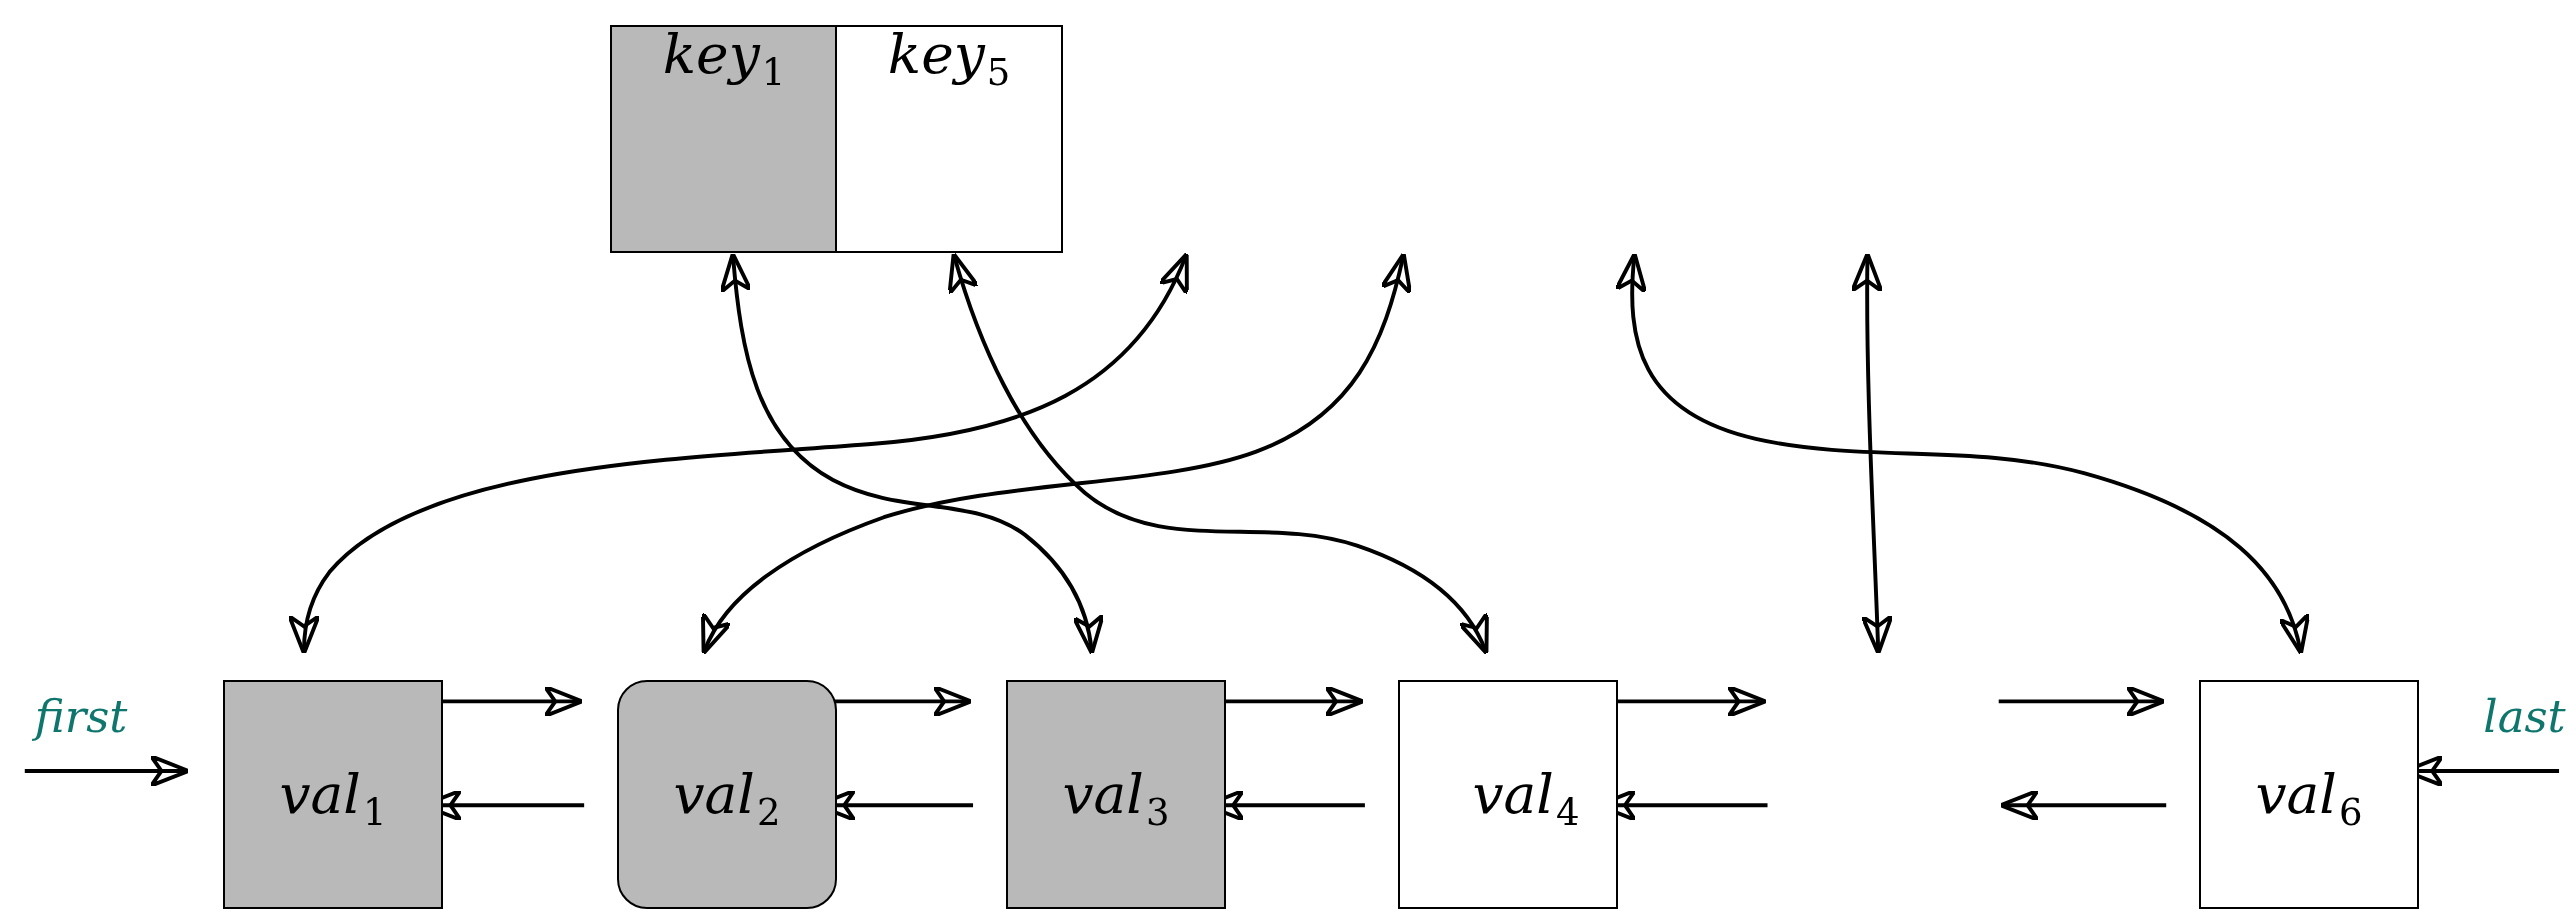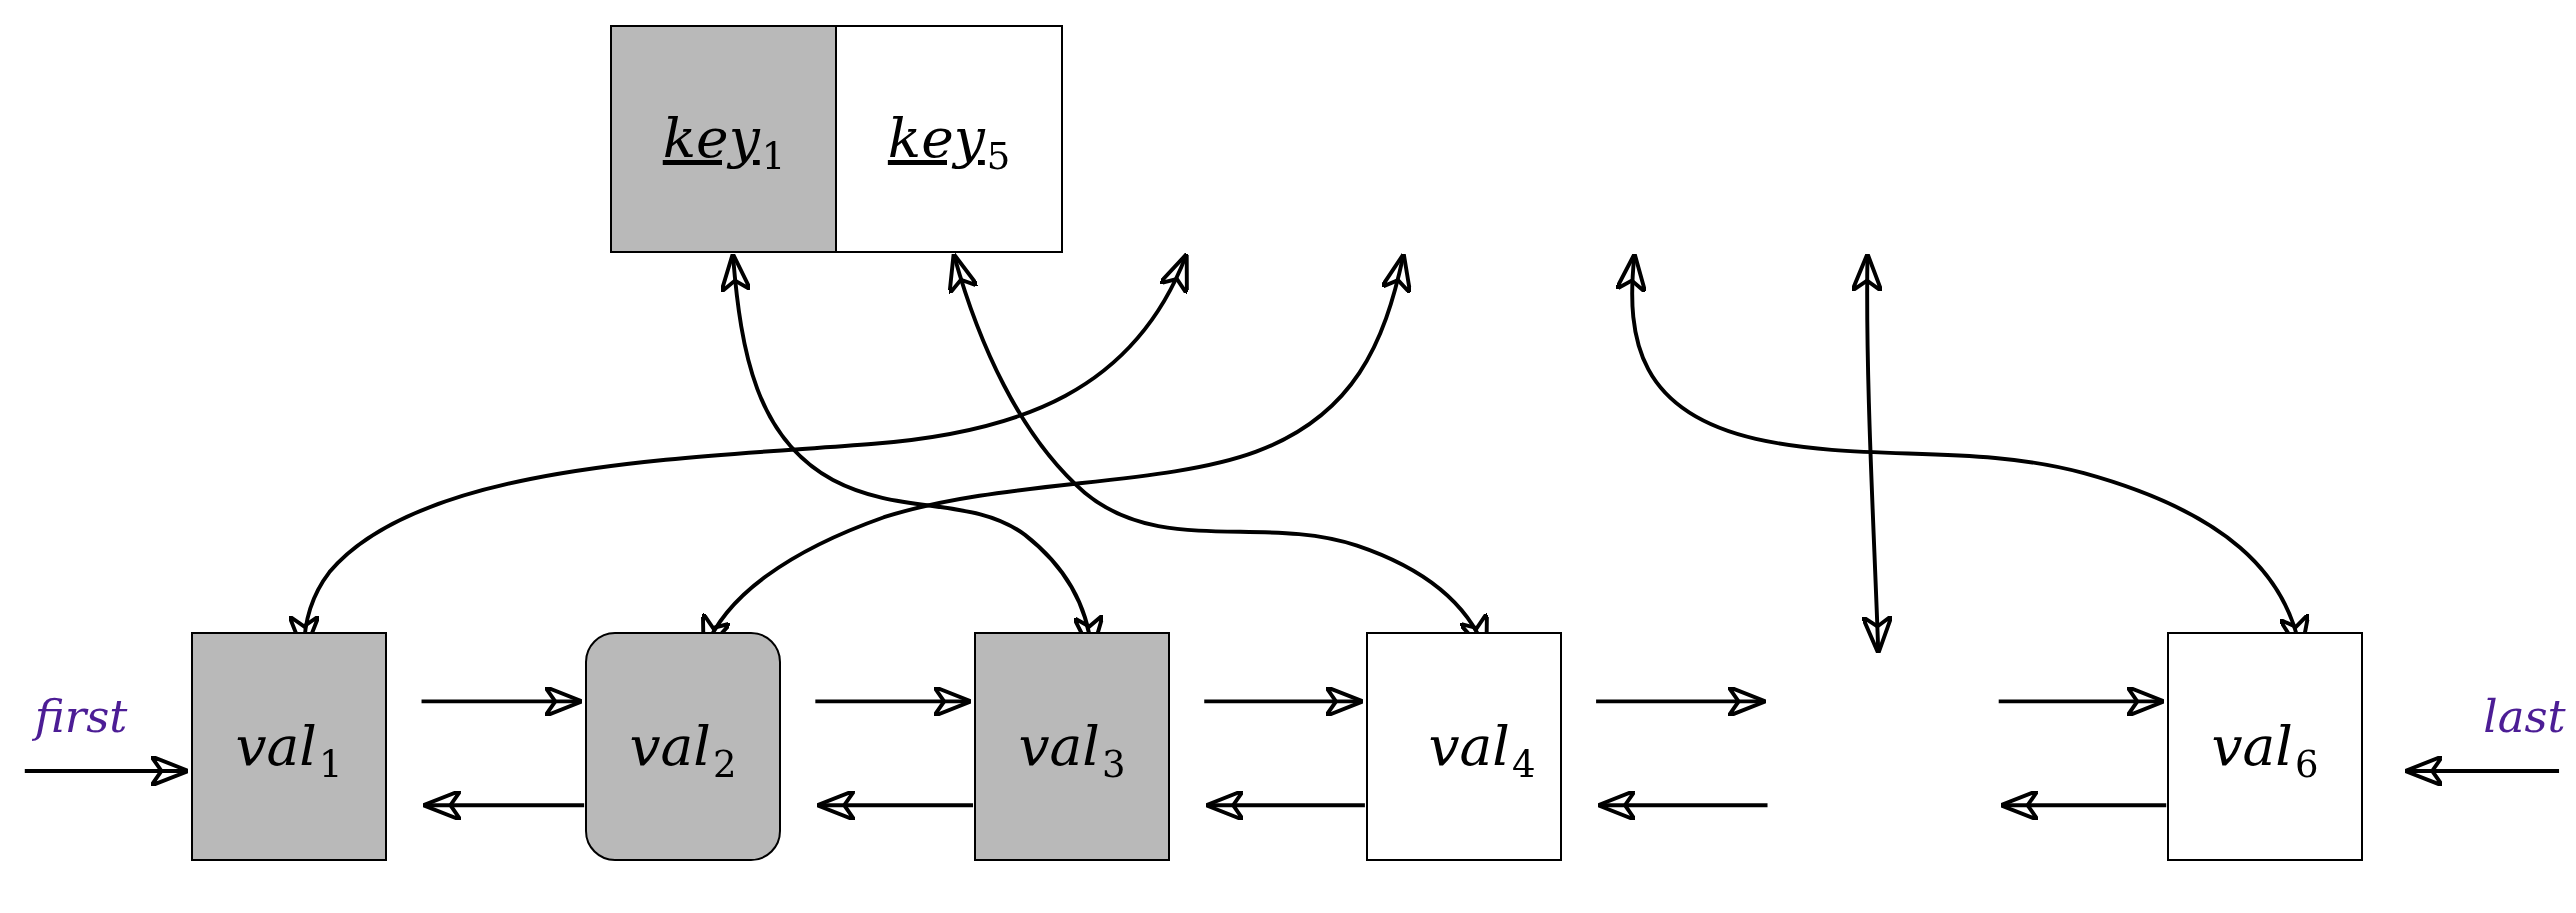--- a/index.html
+++ b/index.html
@@ -15,31 +15,31 @@
 
   .key-row{
     position:absolute;left:610px;top:24.5px;
     display:flex;flex-direction:row;
   }
   .key-cell{
     width:228px;height:228px;
     box-sizing:border-box;
     border:2.9px solid #000000;
     background:#ffffff;
-    display:flex;align-items:center;justify-content:center;text-decoration:underline;
+    display:flex;justify-content:center;
   }
   .key-cell + .key-cell{margin-left:-2.9px;}
 
   .val-node{
-    position:absolute;top:632px;
-    width:196px;height:229px;
+    position:absolute;top:680px;
+    width:220px;height:229px;
     box-sizing:border-box;
     border:2.9px solid #000000;
     background:#ffffff;
-    display:flex;align-items:center;justify-content:center;
+    display:flex;align-items:center;justify-content:center;margin-left:32px;
   }
   .shaded{background:#b9b9b9;}
 
   .box-label{
     font-style:italic;
     font-size:55px;
     color:#000000;
     line-height:1;
     white-space:nowrap;
   }
@@ -50,21 +50,21 @@
     transform:translateY(11.8px);
     margin-left:2px;
   }
 
   .pointer-label{
     position:absolute;
     width:127px;
     text-align:center;
     font-style:italic;
     font-size:45px;
-    color:#4c1d95;
+    color:#0f766e;
     line-height:1;
   }
   #first-label{left:17.6px;top:694px;}
   #last-label{left:2461px;top:694px;}
 </style>
 </head>
 <body>
 
 <div id="canvas">
 

